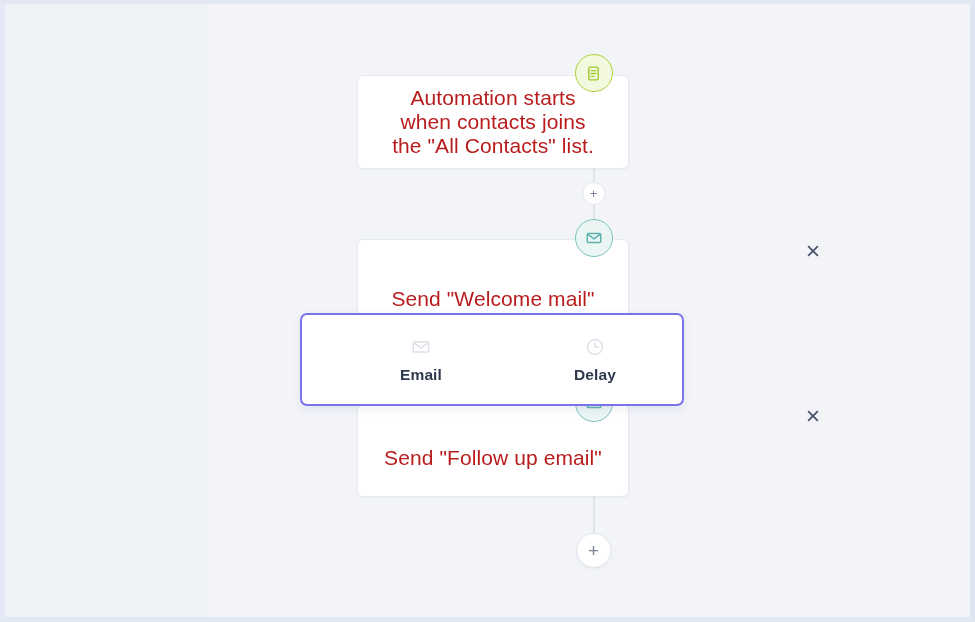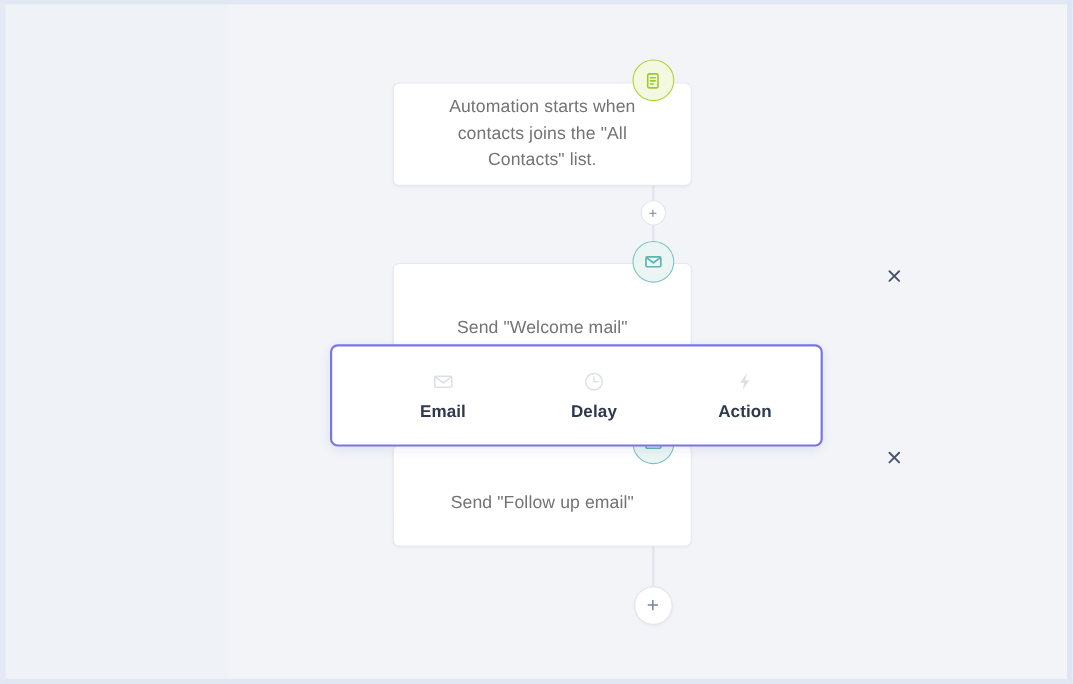--- a/index.html
+++ b/index.html
@@ -59,22 +59,22 @@
   
   .node-card {
     position: absolute;
     background: #ffffff;
     border: 1px solid #e6e9ef;
     border-radius: 6px;
     box-sizing: border-box;
     box-shadow: 0 1px 2px rgba(40, 50, 80, 0.04);
   }
   .node-text {
-    color: #737373;
-    font-size: 16px;
+    color: #b91c1c;
+    font-size: 21px;
     line-height: 24px;
     text-align: center;
     padding: 0 26px;
     letter-spacing: 0.1px;
   }
 
   
   #trigger-card {
     left: 150px;
     top: 71px;
@@ -181,21 +181,21 @@
     font-weight: 400;
   }
   #plus-small .plus-glyph { font-size: 13px; }
   #plus-large .plus-glyph { font-size: 19px; }
 
   
   #step-menu {
     position: absolute;
     left: 93px;
     top: 309px;
-    width: 448px;
+    width: 384px;
     height: 93px;
     background: #ffffff;
     border: 2px solid #7b74e8;
     border-radius: 7px;
     box-sizing: border-box;
     display: flex;
     align-items: center;
     z-index: 20;
     box-shadow: 0 3px 10px rgba(60, 60, 140, 0.09);
     padding-left: 32px;
@@ -304,26 +304,18 @@
           <span class="menu-icon">
             <svg width="20" height="20" viewBox="0 0 22 22" fill="none">
               <circle cx="11" cy="11" r="8.2" stroke="#dcdfe8" stroke-width="1.5"></circle>
               <path d="M11 6.2V11H15" stroke="#dcdfe8" stroke-width="1.5" stroke-linecap="round" stroke-linejoin="round"></path>
             </svg>
           </span>
           <span class="menu-label">Delay</span>
         </div>
 
 
-        <div class="menu-item">
-          <span class="menu-icon">
-            <svg width="20" height="20" viewBox="0 0 22 22" fill="none">
-              <path d="M13.2 2.4L6.4 12.1H10.6L8.8 19.6L15.6 9.6H11.4L13.2 2.4Z" fill="#dcdfe8"></path>
-            </svg>
-          </span>
-          <span class="menu-label">Action</span>
-        </div>
 
       </div>
 
     </div>
   </div>
 </div>
 
 </body></html>

